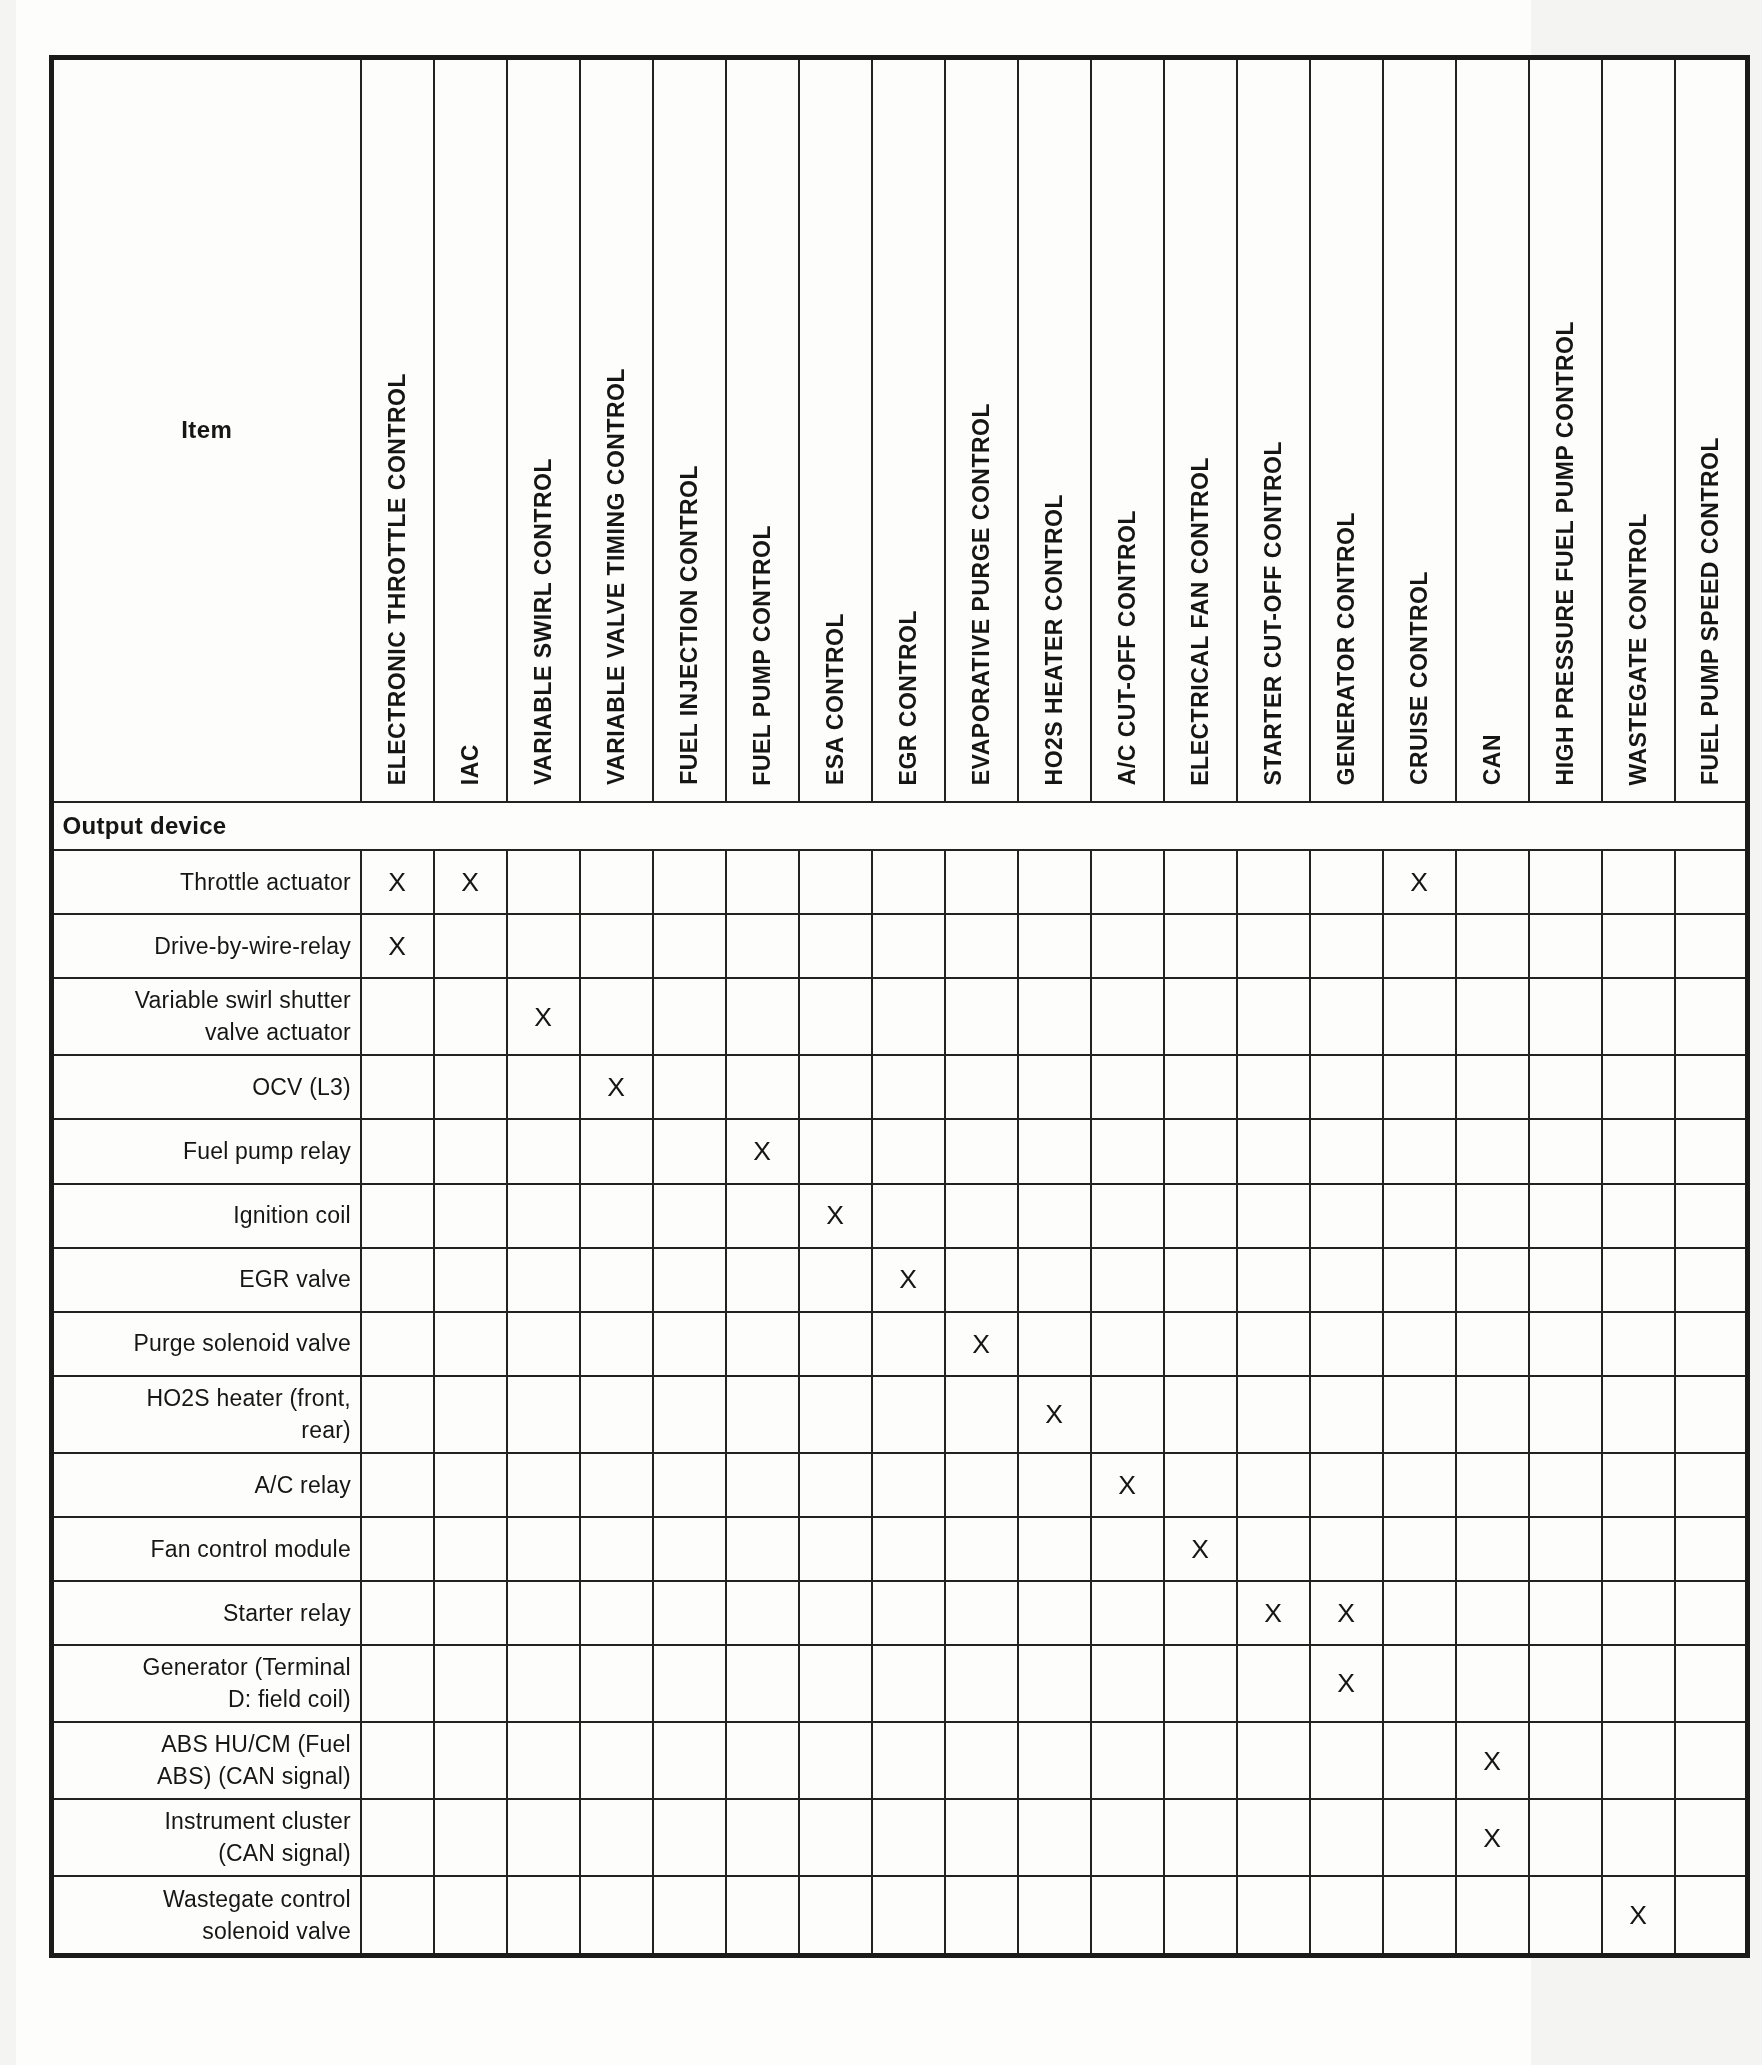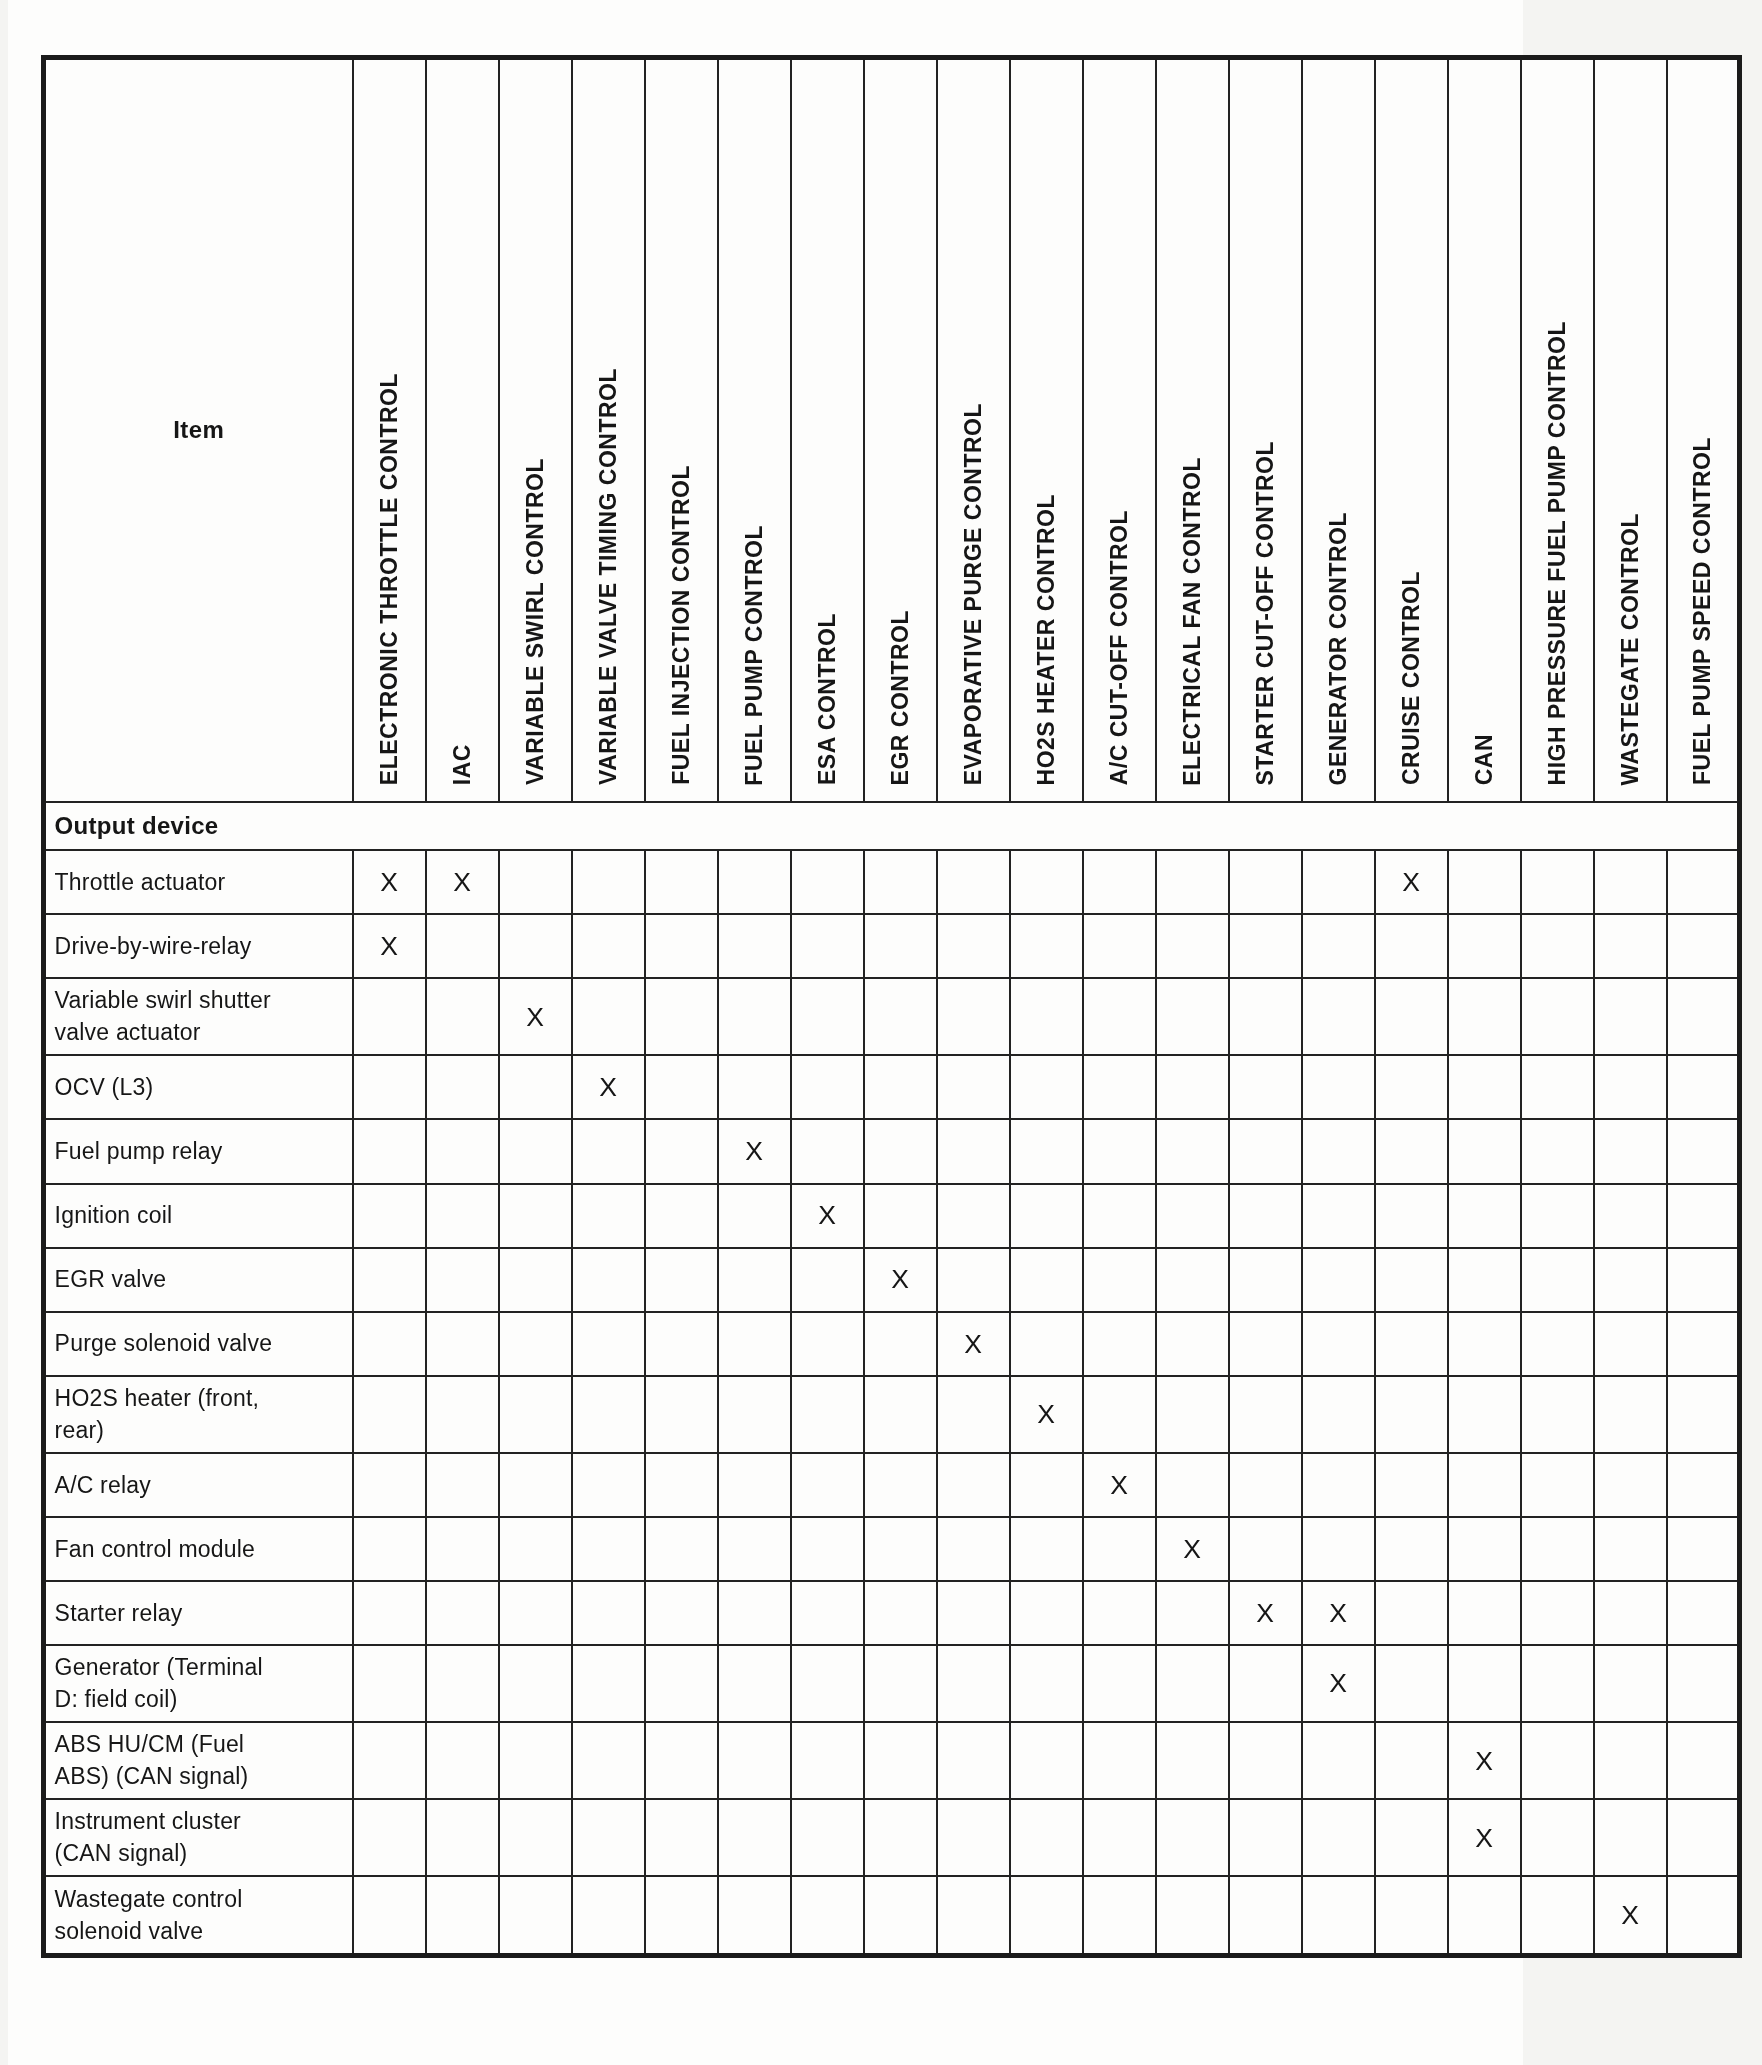--- a/index.html
+++ b/index.html
@@ -9,21 +9,21 @@
   }
   body {
     width: 1763px;
     height: 2066px;
     position: relative;
     font-family: "Liberation Sans", sans-serif;
     color: #161616;
   }
   .sheet {
     position: absolute;
-    left: 8px; top: 0;
+    left: 16px; top: 0;
     width: 1515px;
     height: 2066px;
     background: #fdfdfc;
   }
   table.matrix {
     position: absolute;
     left: 33px;
     top: 55px;
     width: 1697px;
     border-collapse: collapse;
@@ -65,21 +65,21 @@
     text-align: left;
     vertical-align: middle;
     padding: 1.7px 8.6px;
     letter-spacing: 0.3px;
     margin-top: 42px;
   }
   td.row-label {
     height: 51px;
     font-size: 23px;
     line-height: 32px;
-    text-align: left;
+    text-align: right;
     vertical-align: middle;
     padding: 5.1px 8.6px 6px 8.6px;
     white-space: pre-line;
     letter-spacing: 0.2px;
   }
   td.mark-cell {
     height: 51px;
     text-align: center;
     vertical-align: middle;
     font-size: 26.5px;

